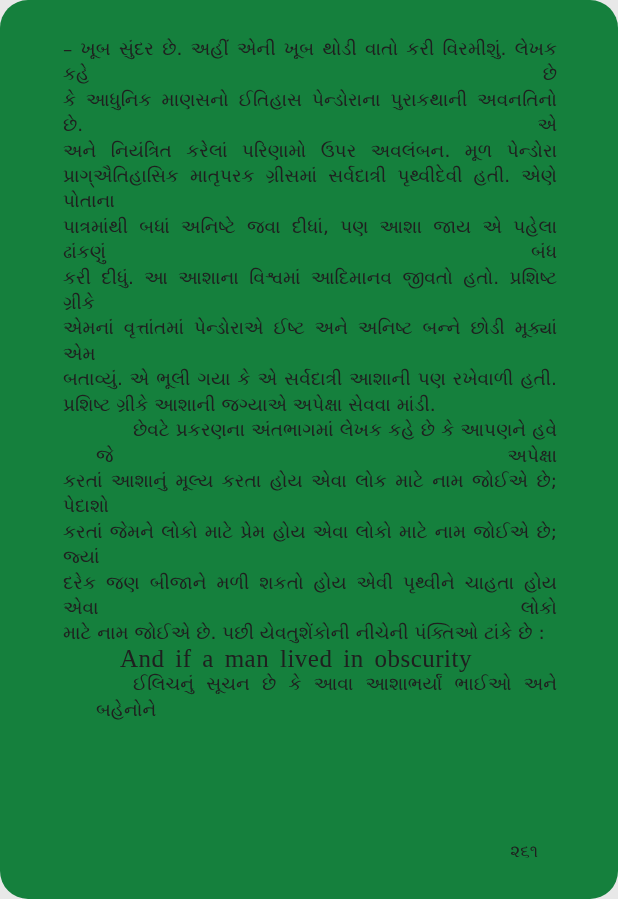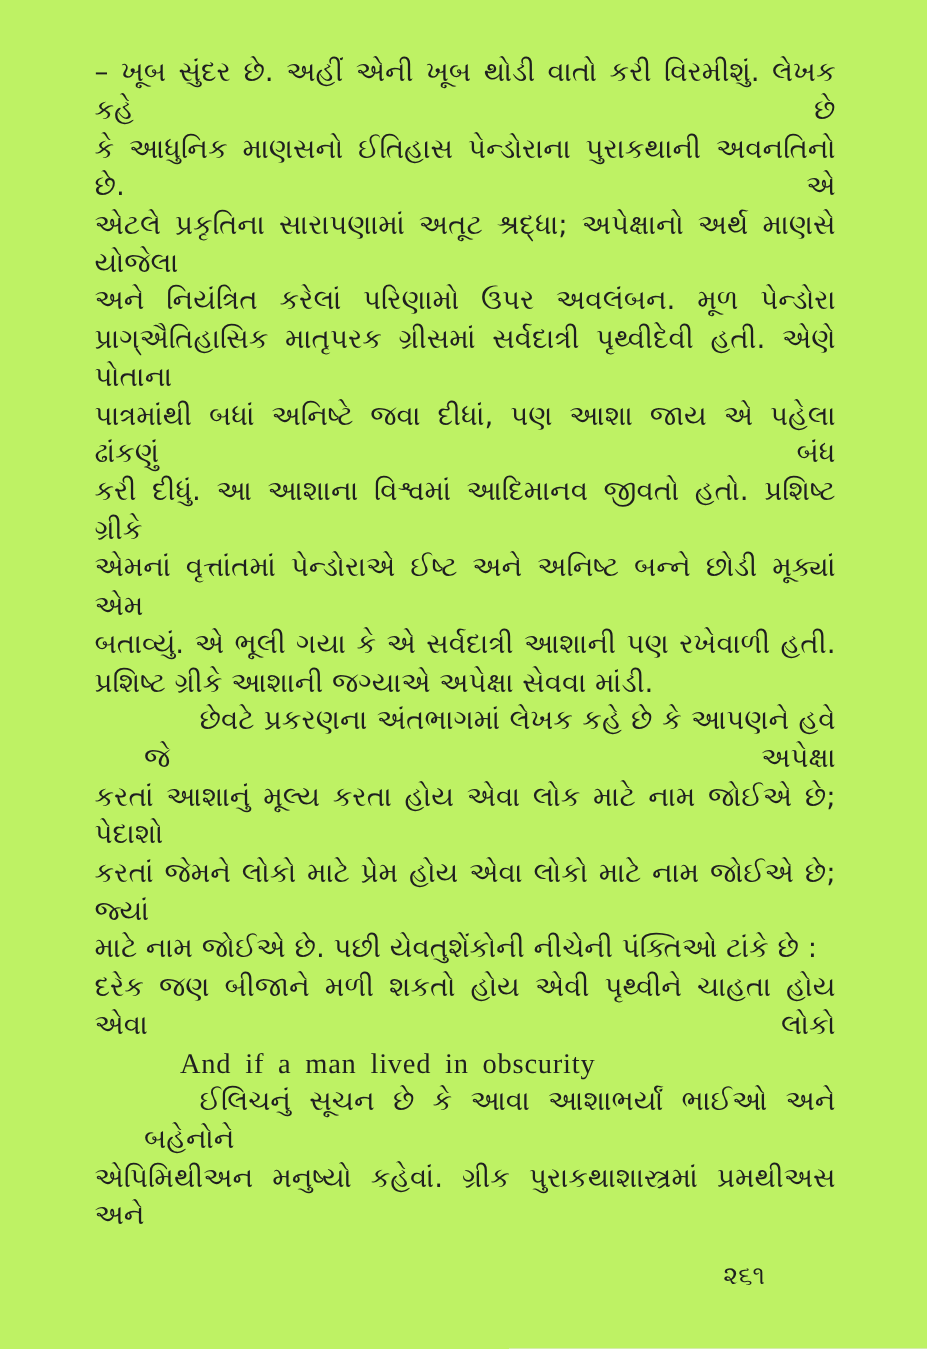--- a/index.html
+++ b/index.html
@@ -1,24 +1,25 @@
 <!DOCTYPE html>
 <html><head>
 <meta charset="utf-8">
 <style>
   html, body { margin: 0; padding: 0; background: #e8e8e8; }
   .page {
     position: relative;
     width: 618px;
     height: 899px;
     margin: 0 auto;
-    background: #bef264;
+    background: #15803d;
     font-family: "DejaVu Sans", sans-serif;
     color: #1f1f1f;
     overflow: hidden;
+    border-radius: 28px;
   }
   .text-block {
     position: absolute;
     left: 63px;
     top: 36px;
     width: 494px;
   }
   .para { margin: 0; padding: 0; }
   .line {
     font-size: 18.5px;
@@ -28,65 +29,63 @@
     text-align-last: justify;
     white-space: normal;
   }
   .line.para-last {
     text-align: center;
     text-align-last: left;
   }
   .para.indent .line:first-child { text-indent: 37px; margin-left: 33px; }
   .para.quote .line {
     font-family: "Liberation Serif", serif;
-    font-size: 19px;
+    font-size: 25px;
     line-height: 25.4px;
     padding-left: 57px;
     text-align: left;
     text-align-last: left;
     letter-spacing: 0.5px;
     word-spacing: 4px;
   }
   .page-number {
     position: absolute;
     top: 841px;
-    right: 108px;
+    right: 80px;
     font-size: 17px;
     color: #1f1f1f;
   }
 </style>
 </head>
 <body>
 
 <div class="page">
   <div class="text-block">
     <div id="paragraphs-container">
         <div class="para">
           <div class="line">– ખૂબ સુંદર છે. અહીં એની ખૂબ થોડી વાતો કરી વિરમીશું. લેખક કહે છે</div>
           <div class="line">કે આધુનિક માણસનો ઈતિહાસ પેન્ડોરાના પુરાકથાની અવનતિનો છે. એ</div>
-          <div class="line">એટલે પ્રકૃતિના સારાપણામાં અતૂટ શ્રદ્ધા; અપેક્ષાનો અર્થ માણસે યોજેલા</div>
           <div class="line">અને નિયંત્રિત કરેલાં પરિણામો ઉપર અવલંબન. મૂળ પેન્ડોરા</div>
           <div class="line">પ્રાગ્ઐતિહાસિક માતૃપરક ગ્રીસમાં સર્વદાત્રી પૃથ્વીદેવી હતી. એણે પોતાના</div>
           <div class="line">પાત્રમાંથી બધાં અનિષ્ટે જવા દીધાં, પણ આશા જાય એ પહેલા ઢાંકણું બંધ</div>
           <div class="line">કરી દીધું. આ આશાના વિશ્વમાં આદિમાનવ જીવતો હતો. પ્રશિષ્ટ ગ્રીકે</div>
           <div class="line">એમનાં વૃત્તાંતમાં પેન્ડોરાએ ઈષ્ટ અને અનિષ્ટ બન્ને છોડી મૂક્યાં એમ</div>
           <div class="line">બતાવ્યું. એ ભૂલી ગયા કે એ સર્વદાત્રી આશાની પણ રખેવાળી હતી.</div>
           <div class="line para-last">પ્રશિષ્ટ ગ્રીકે આશાની જગ્યાએ અપેક્ષા સેવવા માંડી.</div>
         </div>
         <div class="para indent">
           <div class="line">છેવટે પ્રકરણના અંતભાગમાં લેખક કહે છે કે આપણને હવે જે અપેક્ષા</div>
           <div class="line">કરતાં આશાનું મૂલ્ય કરતા હોય એવા લોક માટે નામ જોઈએ છે; પેદાશો</div>
           <div class="line">કરતાં જેમને લોકો માટે પ્રેમ હોય એવા લોકો માટે નામ જોઈએ છે; જ્યાં</div>
+          <div class="line">દરેક જણ બીજાને મળી શકતો હોય એવી પૃથ્વીને ચાહતા હોય એવા લોકો</div>
           <div class="line para-last">માટે નામ જોઈએ છે. પછી યેવતુશેંકોની નીચેની પંક્તિઓ ટાંકે છે :</div>
-          <div class="line">દરેક જણ બીજાને મળી શકતો હોય એવી પૃથ્વીને ચાહતા હોય એવા લોકો</div>
         </div>
         <div class="para quote">
           <div class="line">And if a man lived in obscurity</div>
         </div>
         <div class="para indent">
           <div class="line">ઈલિચનું સૂચન છે કે આવા આશાભર્યાં ભાઈઓ અને બહેનોને</div>
-          <div class="line">એપિમિથીઅન મનુષ્યો કહેવાં. ગ્રીક પુરાકથાશાસ્ત્રમાં પ્રમથીઅસ અને</div>
         </div>
       </div>
 
   </div>
   <div class="page-number">૨૬૧</div>
 </div>
 
 </body></html>

